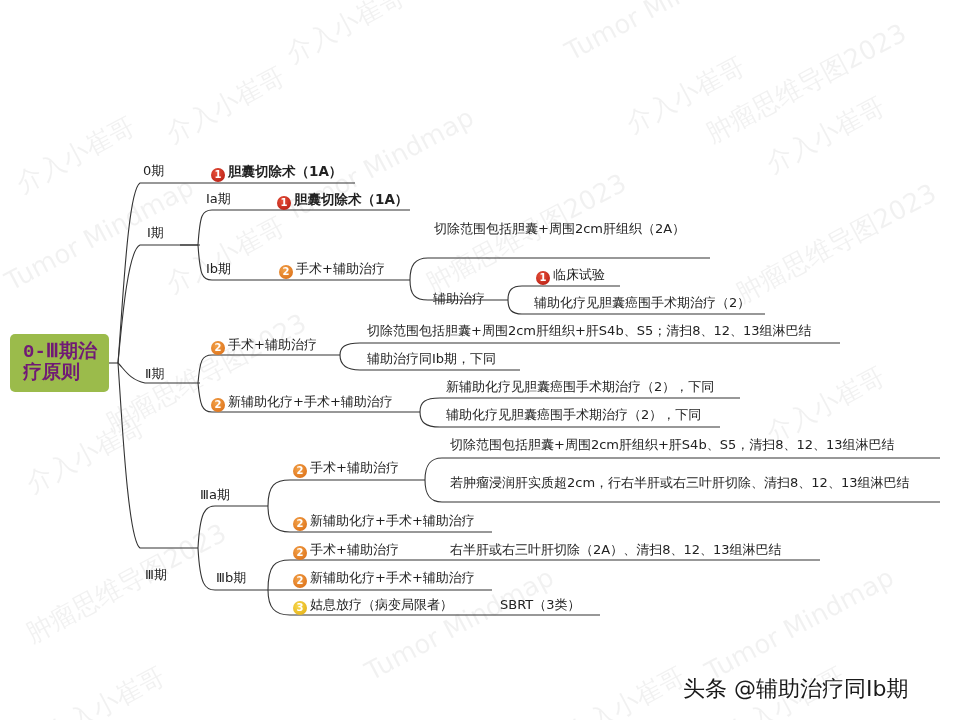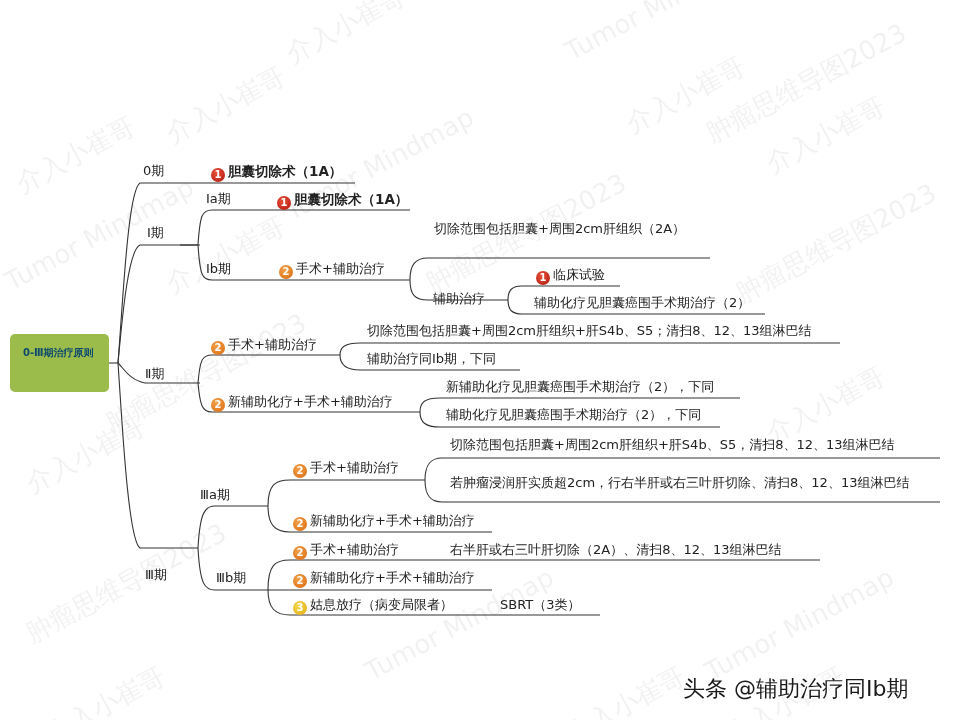--- a/index.html
+++ b/index.html
@@ -22,22 +22,23 @@
     display:inline-block; width:14px; height:14px; border-radius:50%;
     color:#fff; font-size:10px; line-height:14px; text-align:center;
     font-weight:bold; vertical-align:-2px; margin-right:3px;
   }
   .b1 { background:radial-gradient(circle at 40% 35%, #e8503a, #b0160d); }
   .b2 { background:radial-gradient(circle at 40% 35%, #f3a24a, #d8680f); }
   .b3 { background:radial-gradient(circle at 40% 35%, #f8d94f, #e0a90e); }
   .root {
     position:absolute; left:10px; top:334px; width:99px; height:58px;
     background:#9bbb4b; border-radius:5px; box-sizing:border-box;
-    padding:8px 0 0 13px; font-weight:bold; font-size:10px; line-height:21px;
-    color:#0c4a6e;
+    padding:8px 0 0 13px; font-weight:bold; font-size:19px; line-height:21px;
+    color:#701a75;
+    font-family:Liberation Mono, monospace;
   }
   .footer {
     position:absolute; left:683px; top:674px; font-size:22px; color:#1a1a1a;
     text-shadow:1px 1px 0 #fff, -1px -1px 0 #fff, 0 0 2px #fff;
   }
 </style>
 </head>
 <body>
 
 <div class="wm-layer">

